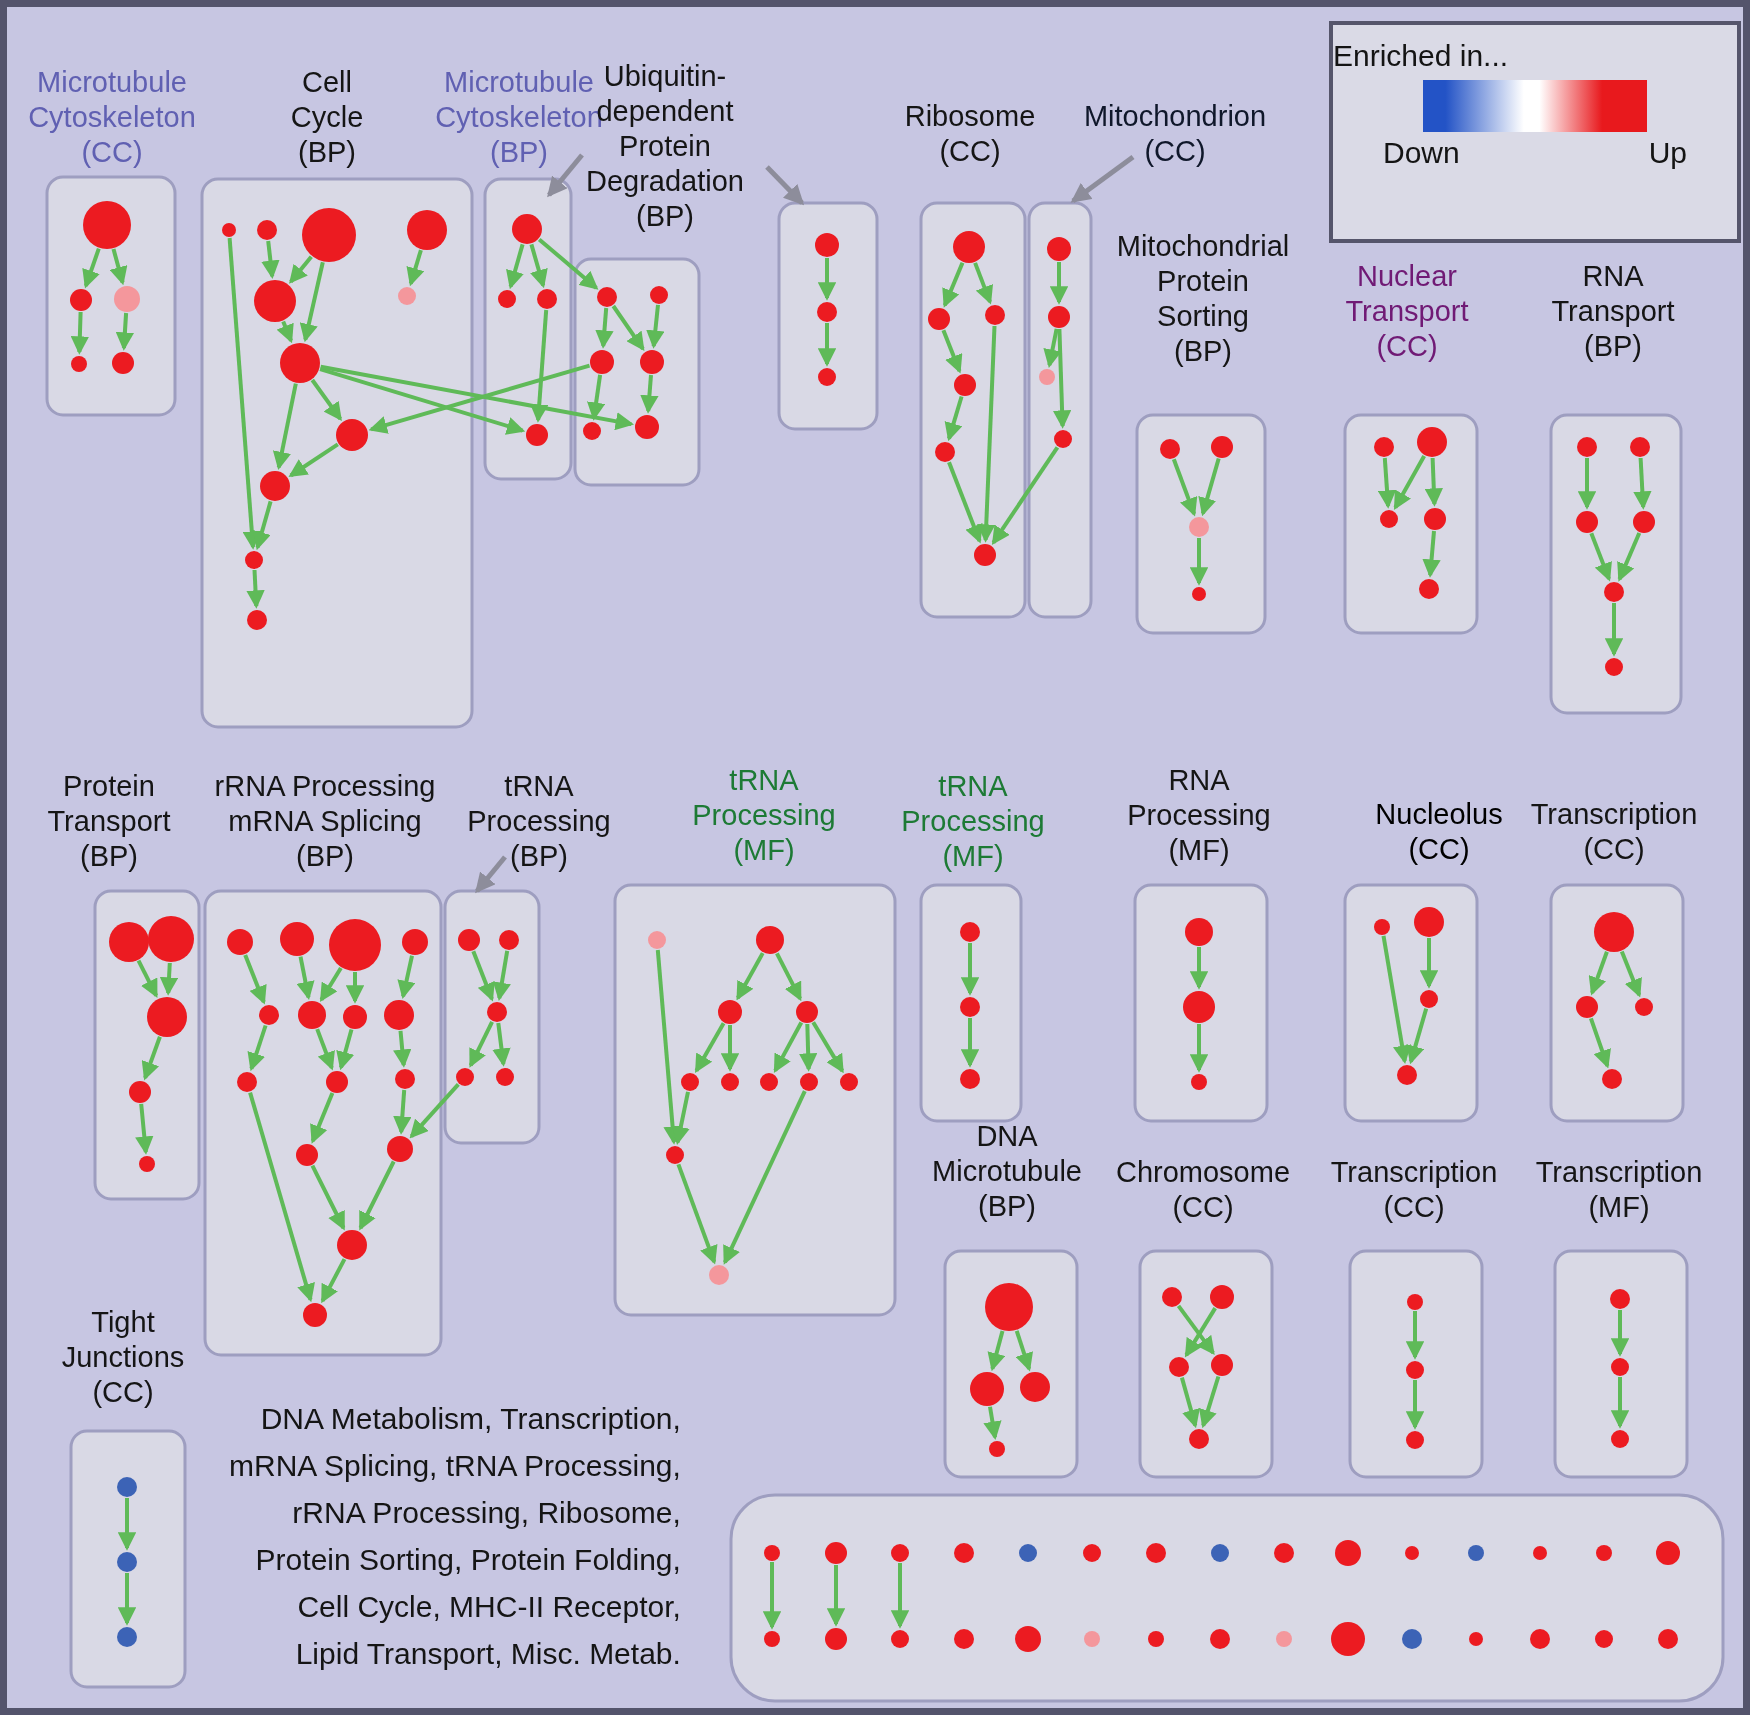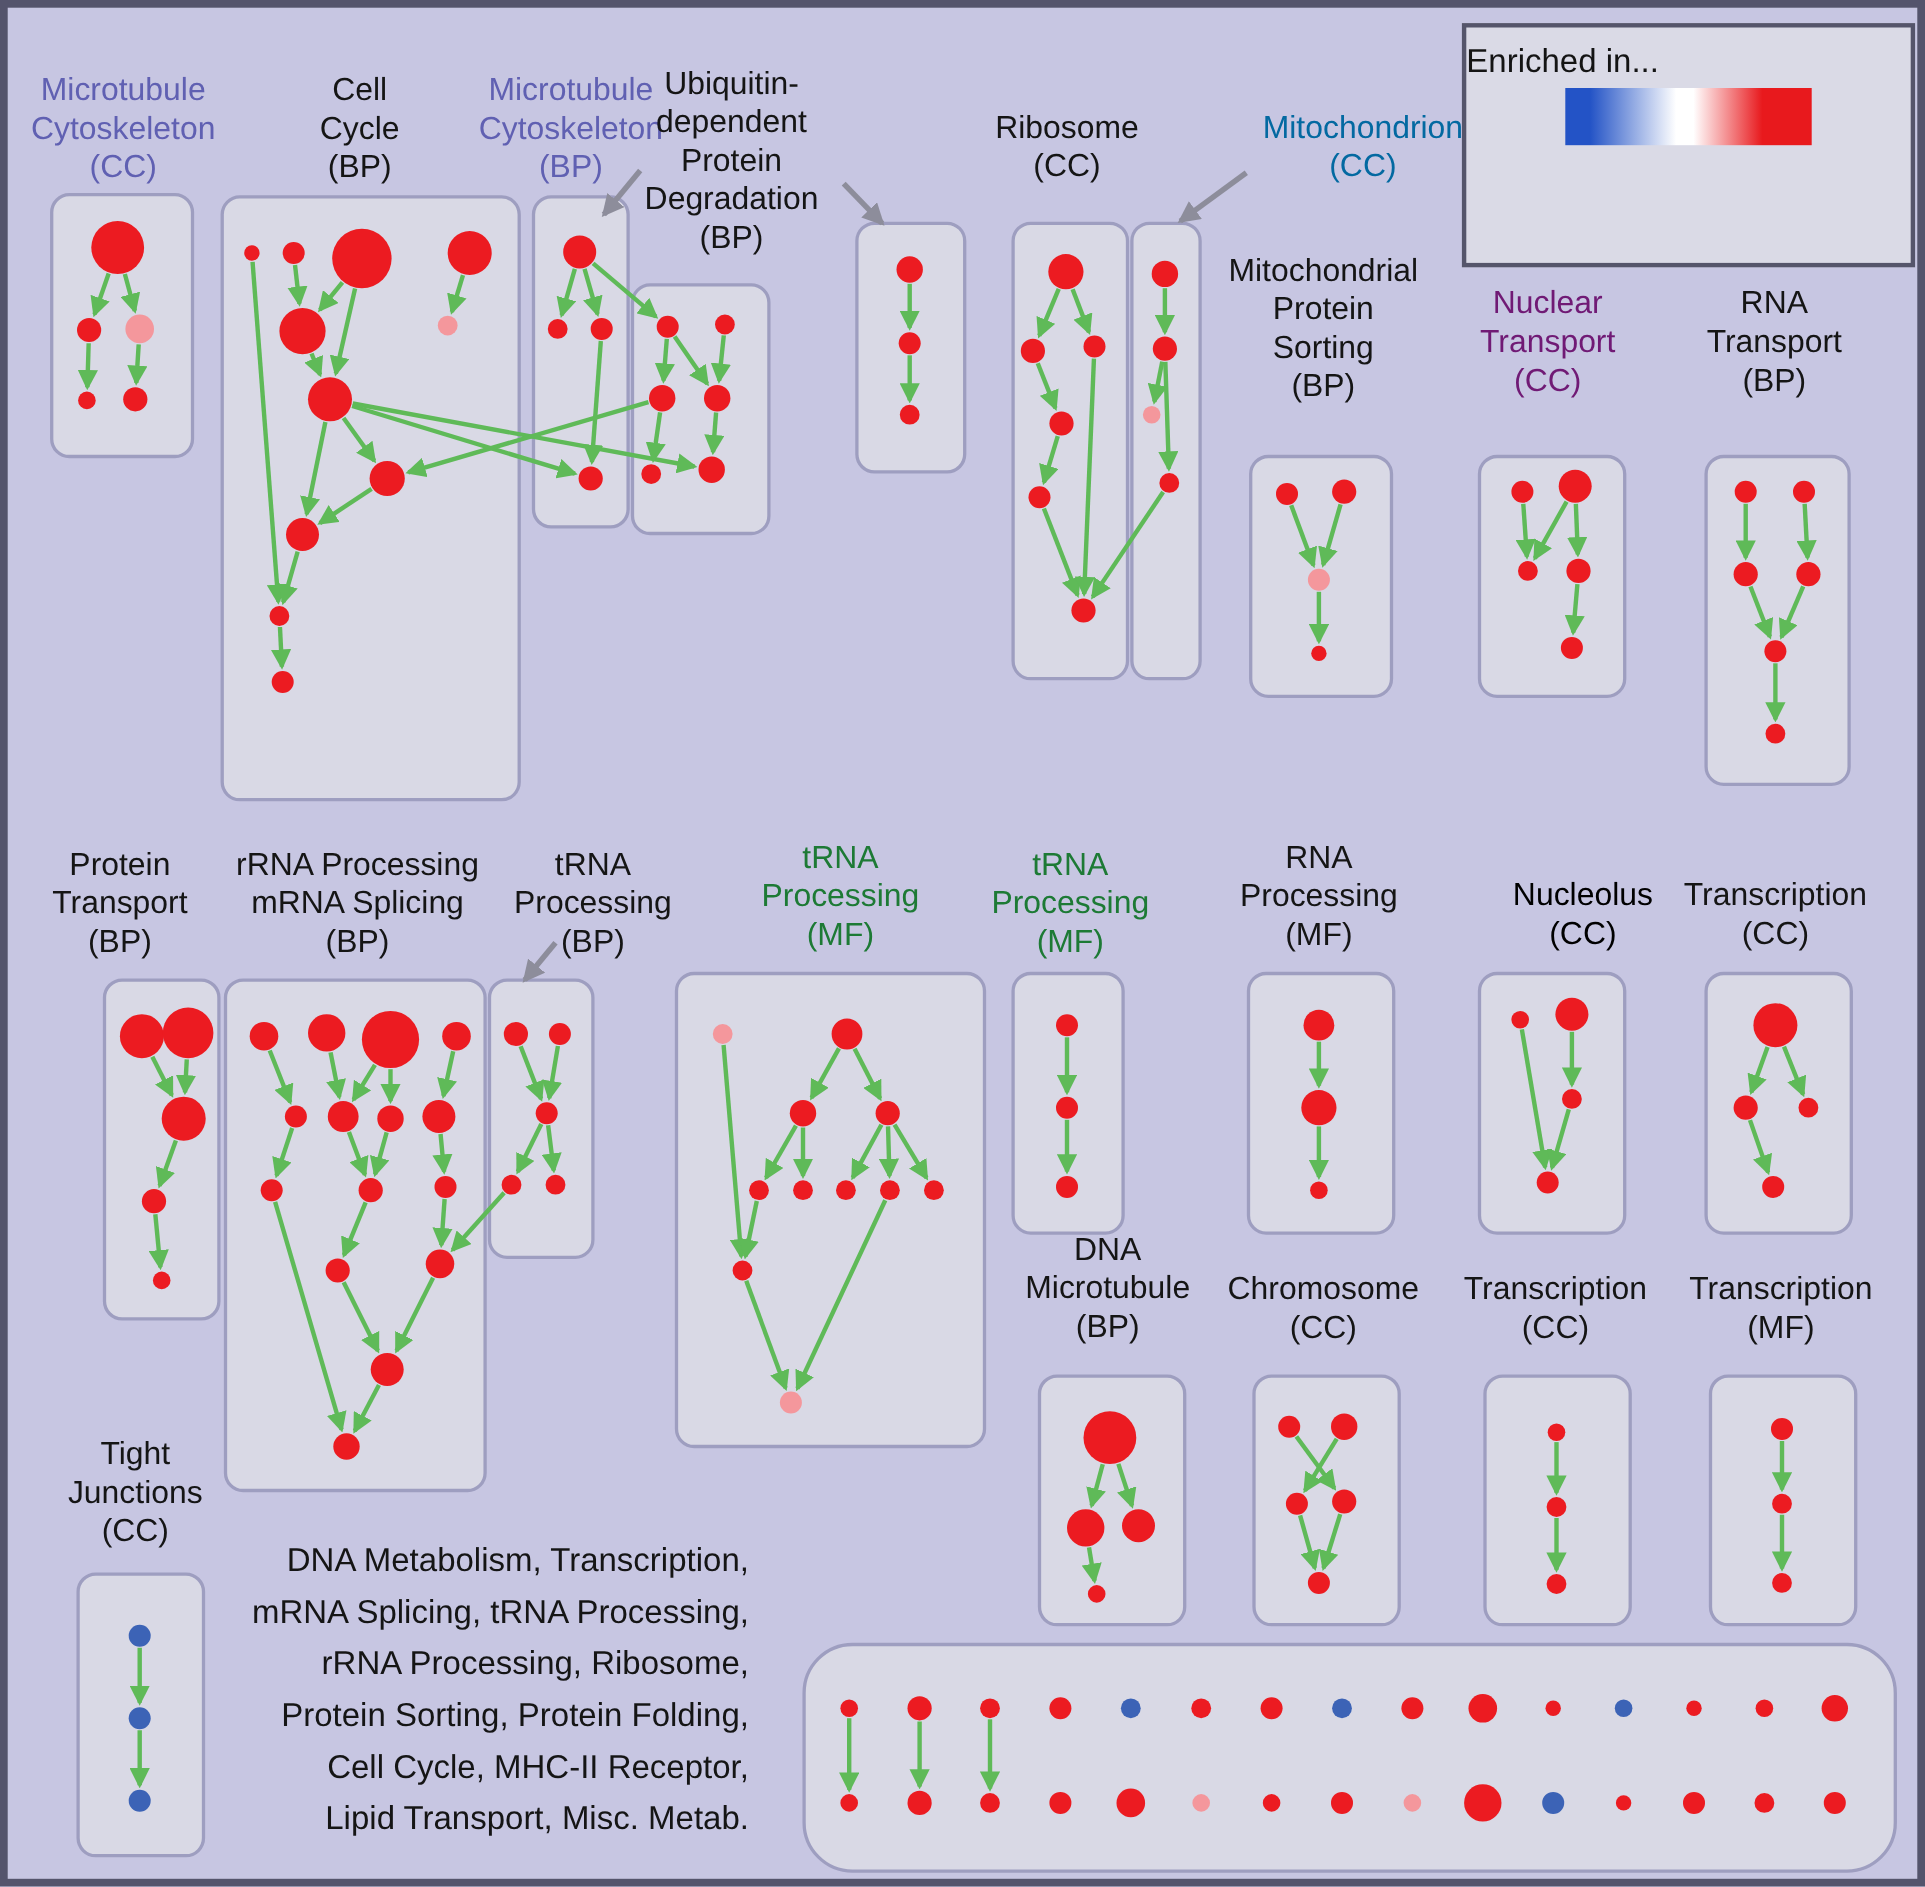--- a/index.html
+++ b/index.html
@@ -359,21 +359,21 @@
       <div class="fig-label" data-name="label-microtubule-cytoskeleton-bp" style="color: rgb(96, 96, 178); top: 58px; left: 512px; transform: translateX(-50%);">Microtubule
 Cytoskeleton
 (BP)</div>
       <div class="fig-label" data-name="label-ubiquitin-degradation-bp" style="color: rgb(21, 21, 21); top: 52px; left: 658px; transform: translateX(-50%);">Ubiquitin-
 dependent
 Protein
 Degradation
 (BP)</div>
       <div class="fig-label" data-name="label-ribosome-cc" style="color: rgb(21, 21, 21); top: 92px; left: 963px; transform: translateX(-50%);">Ribosome
 (CC)</div>
-      <div class="fig-label" data-name="label-mitochondrion-cc" style="color: #0369a1; top: 92px; left: 1232px; transform: translateX(-50%); text-align: center;">Mitochondrion
+      <div class="fig-label" data-name="label-mitochondrion-cc" style="color: #0f172a; top: 92px; left: 1168px; transform: translateX(-50%); text-align: center;">Mitochondrion
 (CC)</div>
       <div class="fig-label" data-name="label-mitochondrial-protein-sorting-bp" style="color: rgb(21, 21, 21); top: 222px; left: 1196px; transform: translateX(-50%);">Mitochondrial
 Protein
 Sorting
 (BP)</div>
       <div class="fig-label" data-name="label-nuclear-transport-cc" style="color: #701a75; top: 252px; left: 1400px; transform: translateX(-50%);">Nuclear
 Transport
 (CC)</div>
       <div class="fig-label" data-name="label-rna-transport-bp" style="color: rgb(21, 21, 21); top: 252px; left: 1606px; transform: translateX(-50%);">RNA
 Transport
@@ -416,14 +416,18 @@
 mRNA Splicing, tRNA Processing,
 rRNA Processing, Ribosome,
 Protein Sorting, Protein Folding,
 Cell Cycle, MHC-II Receptor,
 Lipid Transport, Misc. Metab.</div>
     </div>
 
   <div class="legend" data-name="legend-box">
     <div class="legend-title" data-name="legend-title">Enriched in...</div>
     <div class="legend-bar" data-name="legend-gradient-bar" style="background: linear-gradient(90deg, rgb(35, 83, 198) 0%, rgb(35, 83, 198) 10%, rgb(255, 255, 255) 45%, rgb(255, 255, 255) 52%, rgb(232, 25, 29) 80%, rgb(232, 25, 29) 100%);"></div>
+    <div class="legend-row" data-name="legend-endpoint-labels">
+      <span data-name="legend-down-label">Down</span>
+      <span data-name="legend-up-label">Up</span>
+    </div>
   </div>
 </div>
 
 </body></html>

